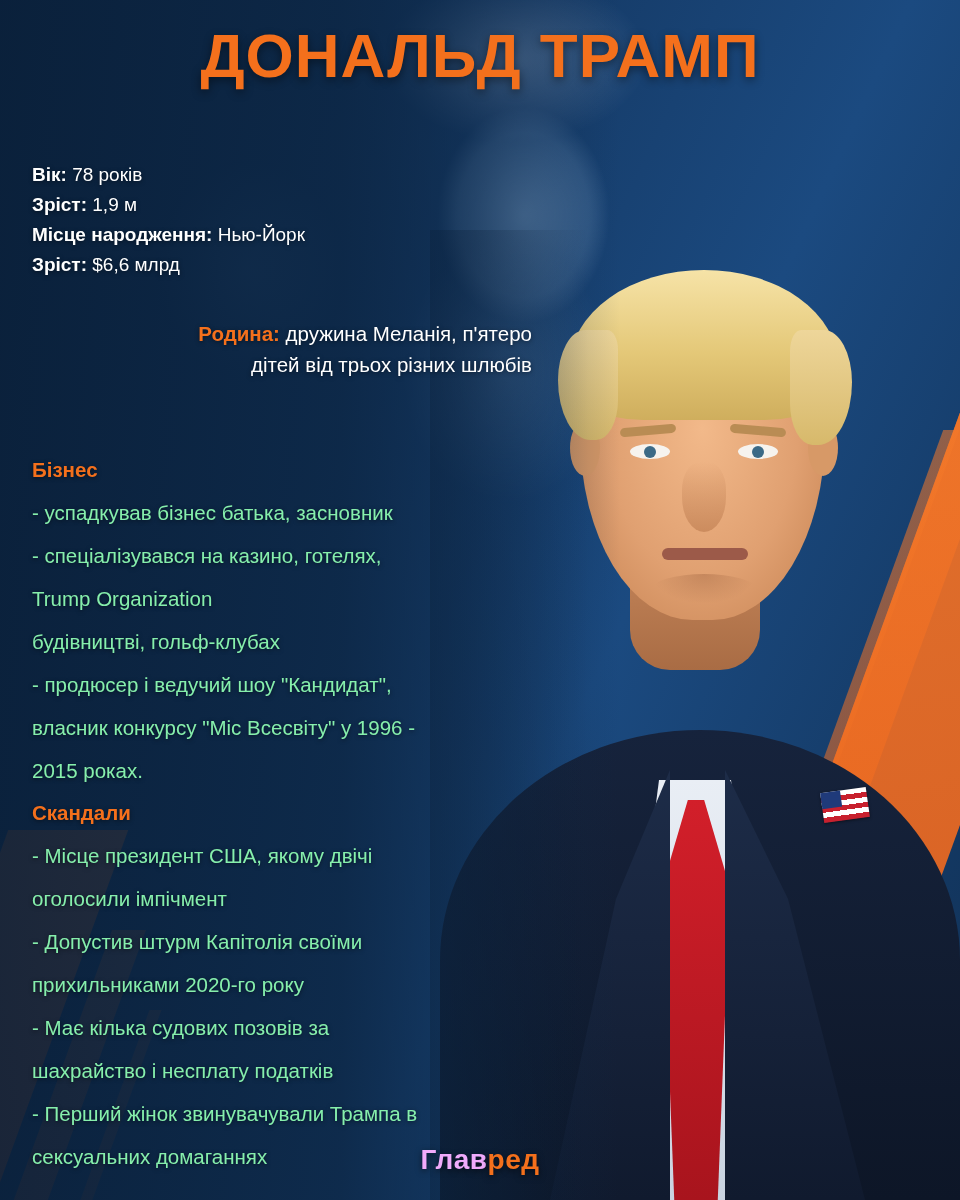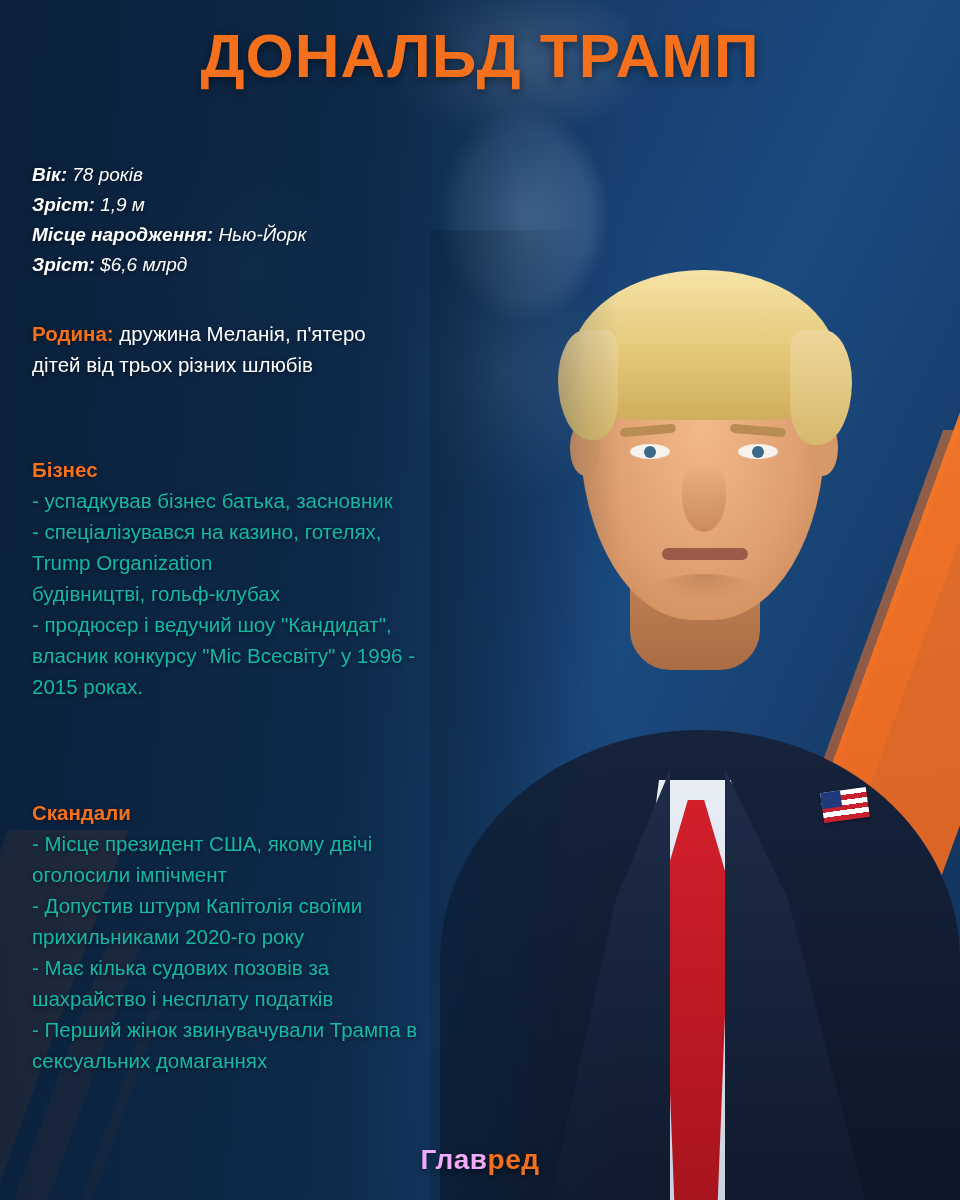--- a/index.html
+++ b/index.html
@@ -185,46 +185,46 @@
   }
 
   
   .block { position: absolute; left: 32px; color: #ffffff; }
   .facts { top: 160px; width: 520px; }
   .fact {
     font-size: 19px;
     line-height: 30px;
     color: #ffffff;
     text-shadow: 0 1px 4px rgba(0,0,0,.5);
-    font-style: italic;
   }
   .fact b { font-weight: 700; }
 
-  .family { top: 318px; width: 500px; }
+  .family { top: 318px; width: 500px; text-align: right; }
   .family .line {
     font-size: 20.5px;
     line-height: 31px;
     text-shadow: 0 1px 4px rgba(0,0,0,.5);
   }
   .lbl-orange { color: #f4701c; font-weight: 700; }
 
   .heading {
     color: #f4701c;
     font-weight: 700;
     font-size: 20.5px;
     line-height: 30px;
     text-shadow: 0 1px 4px rgba(0,0,0,.5);
   }
   .business { top: 455px; width: 520px; }
   .scandals { top: 798px; width: 520px; }
   .body-line {
     font-size: 20.5px;
     line-height: 31px;
-    color: #14b8a6;
+    color: #86efac;
     text-shadow: 0 1px 4px rgba(0,0,0,.55);
+    margin-top: 12px;
   }
 
   
   .logo {
     position: absolute;
     left: 0; right: 0; bottom: 24px;
     text-align: center;
     font-size: 28px;
     font-weight: 800;
     letter-spacing: .5px;

